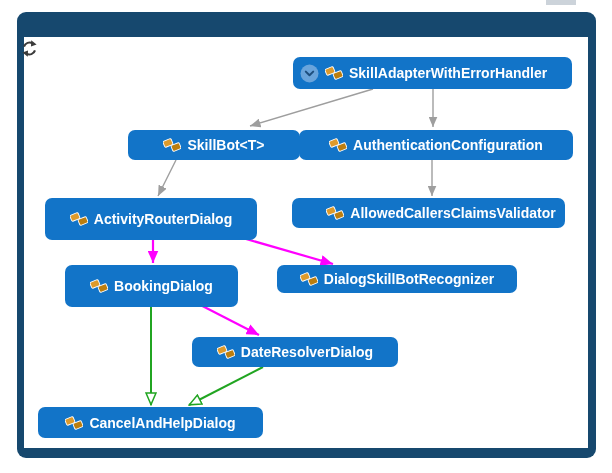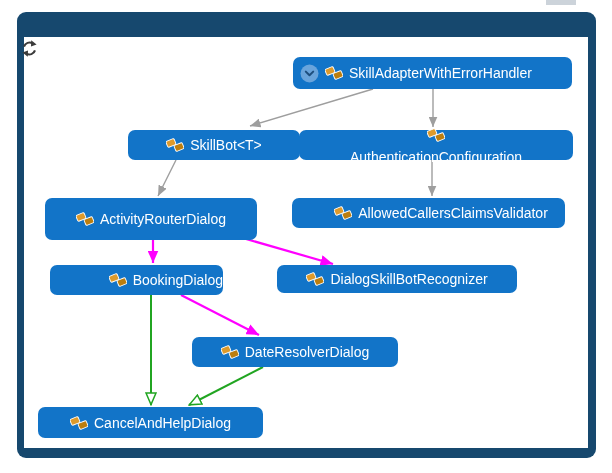--- a/index.html
+++ b/index.html
@@ -5,21 +5,21 @@
   html,body{margin:0;padding:0;background:#ffffff;}
   body{width:612px;height:473px;overflow:hidden;font-family:"Liberation Sans",sans-serif;}
   .stage{position:relative;width:612px;height:473px;background:#ffffff;}
   .frame{position:absolute;left:17px;top:12px;width:579px;height:446px;background:#16486E;border-radius:9px;}
   .canvas{position:absolute;left:24px;top:37px;width:564px;height:411px;background:#ffffff;}
   .relayout-btn{position:absolute;left:19px;top:39px;width:20px;height:20px;padding:0;border:none;background:transparent;cursor:pointer;}
   .scroll-artifact{position:absolute;left:546px;top:0;width:30px;height:5px;background:#ccd3da;}
   .edge-layer{position:absolute;left:0;top:0;width:612px;height:473px;}
   .node{position:absolute;box-sizing:border-box;background:#1274C8;border-radius:7px;
         display:flex;align-items:center;justify-content:center;gap:6px;
-        color:#ffffff;font-size:14px;white-space:nowrap;cursor:pointer;}
+        color:#ffffff;font-size:14px;white-space:nowrap;cursor:pointer;font-weight:bold;}
   .node.has-expander{justify-content:flex-start;padding-left:7px;}
   .node .label{line-height:1;}
   .node svg{flex:0 0 auto;display:block;}
   .expander{width:19px;height:19px;flex:0 0 auto;display:flex;cursor:pointer;}
 </style>
 </head>
 <body>
 
 <div class="stage">
   <div class="frame"></div>
@@ -78,21 +78,21 @@
     </div>
     <div class="node" style="left: 128px; top: 130px; width: 172px; height: 30px;">
       <svg width="18" height="18" viewBox="0 0 18 18">
     <g transform="rotate(-22 9 9)">
       <rect x="1.6" y="2.4" width="8.8" height="6.4" rx="1.5" fill="#DD9A2B" stroke="#ffffff" stroke-width="0.9"></rect>
       <rect x="7.6" y="9.2" width="8.8" height="6.4" rx="1.5" fill="#BC7E0F" stroke="#ffffff" stroke-width="0.9"></rect>
     </g>
   </svg>
       <span class="label">SkillBot&lt;T&gt;</span>
     </div>
-    <div class="node" style="left: 299px; top: 130px; width: 274px; height: 30px; flex-direction: column;">
+    <div class="node" style="left: 299px; top: 130px; width: 274px; height: 30px;">
       <svg width="18" height="18" viewBox="0 0 18 18">
     <g transform="rotate(-22 9 9)">
       <rect x="1.6" y="2.4" width="8.8" height="6.4" rx="1.5" fill="#DD9A2B" stroke="#ffffff" stroke-width="0.9"></rect>
       <rect x="7.6" y="9.2" width="8.8" height="6.4" rx="1.5" fill="#BC7E0F" stroke="#ffffff" stroke-width="0.9"></rect>
     </g>
   </svg>
       <span class="label">AuthenticationConfiguration</span>
     </div>
     <div class="node" style="left: 45px; top: 198px; width: 212px; height: 42px;">
       <svg width="18" height="18" viewBox="0 0 18 18">
@@ -105,21 +105,21 @@
     </div>
     <div class="node" style="left: 292px; top: 198px; width: 273px; height: 30px; padding-left: 25px;">
       <svg width="18" height="18" viewBox="0 0 18 18">
     <g transform="rotate(-22 9 9)">
       <rect x="1.6" y="2.4" width="8.8" height="6.4" rx="1.5" fill="#DD9A2B" stroke="#ffffff" stroke-width="0.9"></rect>
       <rect x="7.6" y="9.2" width="8.8" height="6.4" rx="1.5" fill="#BC7E0F" stroke="#ffffff" stroke-width="0.9"></rect>
     </g>
   </svg>
       <span class="label">AllowedCallersClaimsValidator</span>
     </div>
-    <div class="node" style="left: 50px; top: 265px; width: 173px; height: 30px; justify-content: flex-end;">
+    <div class="node" style="left: 65px; top: 265px; width: 173px; height: 42px;">
       <svg width="18" height="18" viewBox="0 0 18 18">
     <g transform="rotate(-22 9 9)">
       <rect x="1.6" y="2.4" width="8.8" height="6.4" rx="1.5" fill="#DD9A2B" stroke="#ffffff" stroke-width="0.9"></rect>
       <rect x="7.6" y="9.2" width="8.8" height="6.4" rx="1.5" fill="#BC7E0F" stroke="#ffffff" stroke-width="0.9"></rect>
     </g>
   </svg>
       <span class="label">BookingDialog</span>
     </div>
     <div class="node" style="left: 277px; top: 265px; width: 240px; height: 28px;">
       <svg width="18" height="18" viewBox="0 0 18 18">

